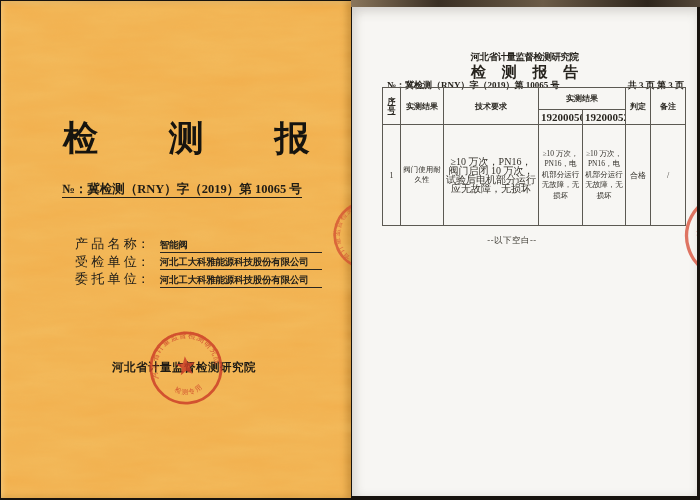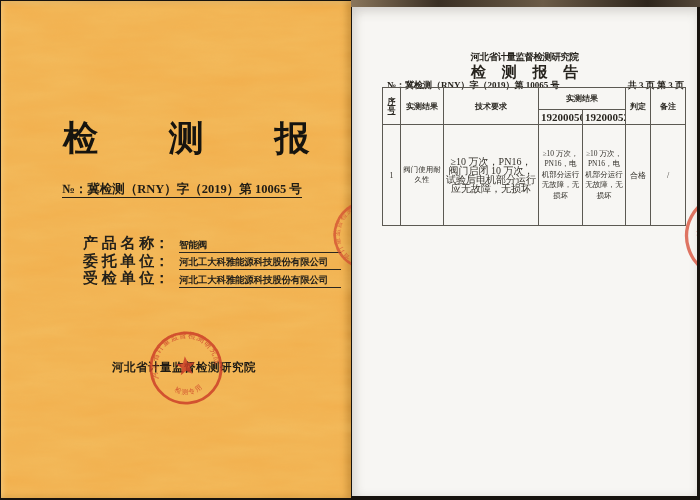--- a/index.html
+++ b/index.html
@@ -11,21 +11,21 @@
          background:#f2af4d;overflow:hidden;
          box-shadow:inset -4px 0 7px rgba(120,65,0,.40), inset 2px 2px 5px rgba(255,230,170,.5);}
   .cover .texture{position:absolute;left:0;top:0;width:350px;height:497px;opacity:.5;pointer-events:none;}
   .cover-title{position:absolute;left:62px;top:114px;font-size:35px;font-weight:bold;
                letter-spacing:31px;white-space:nowrap;color:#16140f;}
   .cover-no{position:absolute;left:0;top:180px;width:100%;text-align:center;padding-left:6px;
             font-size:12.5px;font-weight:bold;color:#211d15;}
   .cover-no span{border-bottom:1.4px solid #211d15;padding-bottom:1px;}
   .cover-fields{position:absolute;left:74px;top:233px;}
   .field-row{height:17.6px;line-height:17.6px;white-space:nowrap;}
-  .field-label{font-size:15px;font-weight:bold;color:#23201a;margin-left:8px;}
+  .field-label{font-size:13px;font-weight:normal;color:#23201a;}
   .field-value{display:inline-block;width:162px;margin-left:10px;
                border-bottom:1.3px solid #2b271f;font-size:9.5px;font-weight:bold;
                letter-spacing:-.2px;color:#23201a;vertical-align:bottom;line-height:13px;}
   .cover-org{position:absolute;left:0;top:359px;width:100%;text-align:center;padding-left:8px;
              font-size:11.5px;font-weight:bold;letter-spacing:.5px;color:#1d1a14;}
 
   
   .stamp{position:absolute;overflow:visible;pointer-events:none;}
   .stamp-main{left:146px;top:328px;width:78px;height:78px;color:#cc3f28;opacity:.83;transform:rotate(-6deg);}
   .stamp-cover-edge{left:330px;top:197px;width:74px;height:74px;color:#d14a30;opacity:.72;transform:rotate(-70deg);}
@@ -95,24 +95,24 @@
 
     <div class="cover-no">
       <span>№：冀检测（RNY）字（2019）第 10065 号</span>
     </div>
 
     <div class="cover-fields">
       <div class="field-row">
         <span class="field-label">产 品 名 称：</span><span class="field-value">智能阀</span>
       </div>
       <div class="field-row">
-        <span class="field-label">委 托 单 位：</span><span class="field-value">河北工大科雅能源科技股份有限公司</span>
+        <span class="field-label">受 检 单 位：</span><span class="field-value">河北工大科雅能源科技股份有限公司</span>
       </div>
       <div class="field-row">
-        <span class="field-label">受 检 单 位：</span><span class="field-value">河北工大科雅能源科技股份有限公司</span>
+        <span class="field-label">委 托 单 位：</span><span class="field-value">河北工大科雅能源科技股份有限公司</span>
       </div>
     </div>
 
     <div class="cover-org">河北省计量监督检测研究院</div>
 
     <svg class="stamp stamp-main" viewBox="0 0 100 100">
       <use href="#stamp-shape"></use>
     </svg>
 
     <svg class="stamp stamp-cover-edge" viewBox="0 0 100 100">
@@ -163,19 +163,20 @@
         <td class="cell-item">阀门使用耐久性</td>
         <td class="cell-req">≥10 万次，PN16，阀门启闭 10 万次，试验后电机部分运行应无故障，无损坏</td>
         <td class="cell-res">≥10 万次，PN16，电机部分运行无故障，无损坏</td>
         <td class="cell-res">≥10 万次，PN16，电机部分运行无故障，无损坏</td>
         <td>合格</td>
         <td>/</td>
       </tr>
     </tbody>
       </table>
 
+    <div class="end-note">--以下空白--</div>
 
     <svg class="stamp stamp-report-edge" viewBox="0 0 100 100">
       <use href="#stamp-shape"></use>
     </svg>
   </div>
 
 </div>
 
 </body></html>

